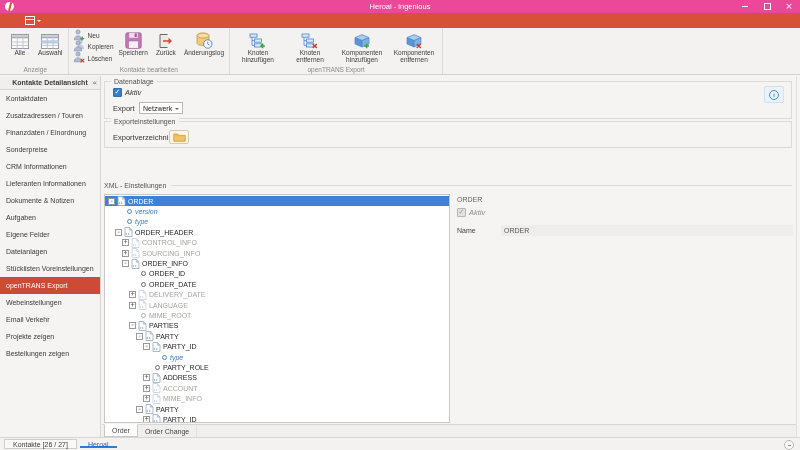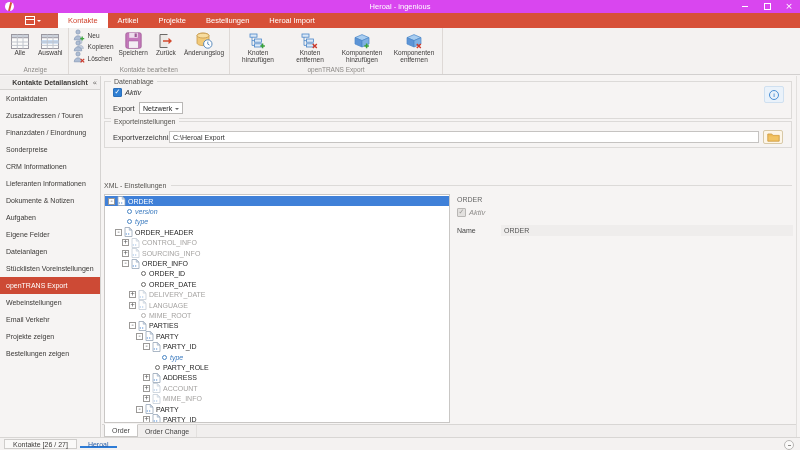--- a/index.html
+++ b/index.html
@@ -1,21 +1,21 @@
 <!DOCTYPE html>
 <html><head>
 <meta charset="utf-8">
 <style>
   html,body{margin:0;padding:0;background:#888;}
   .app{position:relative;width:800px;height:450px;overflow:hidden;background:#f6f4f3;
        font-family:"Liberation Sans",sans-serif;-webkit-font-smoothing:antialiased;}
   .glyph{font-family:"DejaVu Sans",sans-serif;}
 
   
-  .titlebar{position:absolute;top:0;left:0;right:0;height:13px;background:#d946ef;}
+  .titlebar{position:absolute;top:0;left:0;right:0;height:13px;background:#ec4899;}
   .logo{position:absolute;left:5px;top:2px;width:9px;height:9px;border-radius:50%;background:#fff;overflow:hidden;}
   .logo::after{content:"";position:absolute;left:3.5px;top:-1px;width:1.6px;height:12px;background:#d75038;transform:skewX(-14deg);}
   .title{position:absolute;left:0;right:0;top:0;height:13px;line-height:13px;text-align:center;color:#fff;font-size:7.5px;}
   .winbtns{position:absolute;right:0;top:0;height:13px;display:flex;}
   .wbtn{width:22px;height:13px;display:flex;align-items:center;justify-content:center;color:#fff;font-size:9px;line-height:9px;}
   .minbar{width:6px;height:1px;background:#fff;display:block;}
   .maxbox{width:5px;height:5px;border:1px solid #fff;display:block;}
 
   
   .menubar{position:absolute;top:13px;left:0;right:0;height:15px;background:#d75038;display:flex;align-items:stretch;}
@@ -140,27 +140,20 @@
         </span>
       <span class="wbtn glyph">×</span>
     </span>
   </div>
 
   <div class="menubar">
     <span class="appmenu">
       <span class="appmenu-grid"></span>
       <span class="caret-down"></span>
     </span>
-    <div class="menutabs" id="menutabs">
-        <span class="mtab active">Kontakte</span>
-        <span class="mtab">Artikel</span>
-        <span class="mtab">Projekte</span>
-        <span class="mtab">Bestellungen</span>
-        <span class="mtab">Heroal Import</span>
-      </div>
   </div>
 
   <div class="ribbon">
     <div class="ribbon-groups" id="ribbonGroups">
         <div class="rgroup">
           <div class="rbuttons">
             <div class="rbig">
               <span class="ric">
                 <svg width="18" height="15" viewBox="0 0 18 15">
                   <rect x=".5" y=".5" width="17" height="14" fill="#fbfbfa" stroke="#9a98a0"></rect>
@@ -348,21 +341,20 @@
       </div>
       <span class="infobtn">
         <span class="info-i">i</span>
       </span>
     </div>
 
     <div class="fieldset fs2">
       <span class="legend">Exporteinstellungen</span>
       <div class="dir-row">
         <span class="flabel wide">Exportverzeichnis</span>
-        <input class="txt" value="C:\Heroal Export" style="">
         <span class="folderbtn">
           <svg width="13" height="10" viewBox="0 0 13 10">
               <path d="M.8 2h4l1.1 1.4h6.3V9.2H.8z" fill="#f3c463" stroke="#c9963b" stroke-width=".8"></path>
               <path d="M.8 3.8h11.4" stroke="#e9b54e" stroke-width=".7"></path>
             </svg>
         </span>
       </div>
     </div>
 
     <div class="xml-legend-row">

